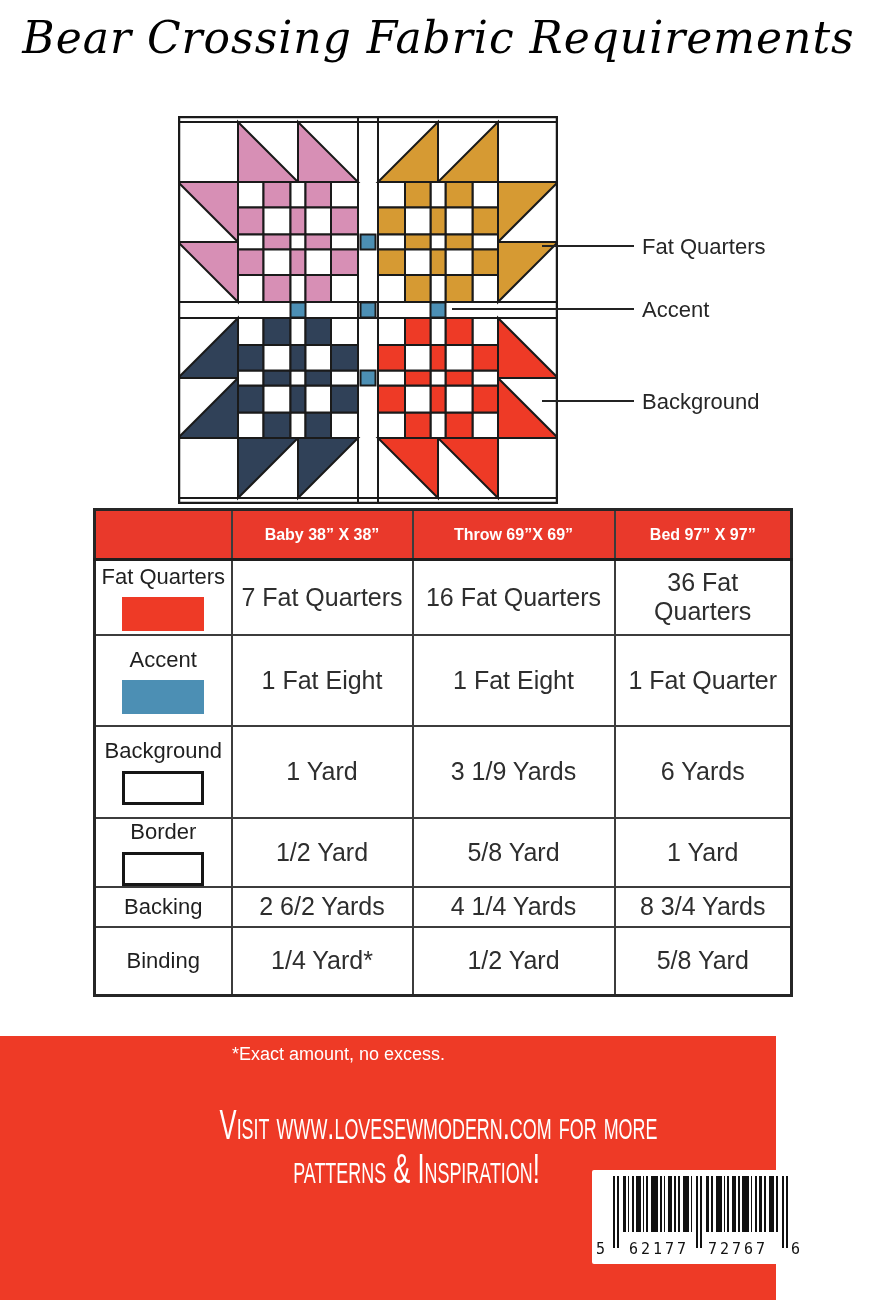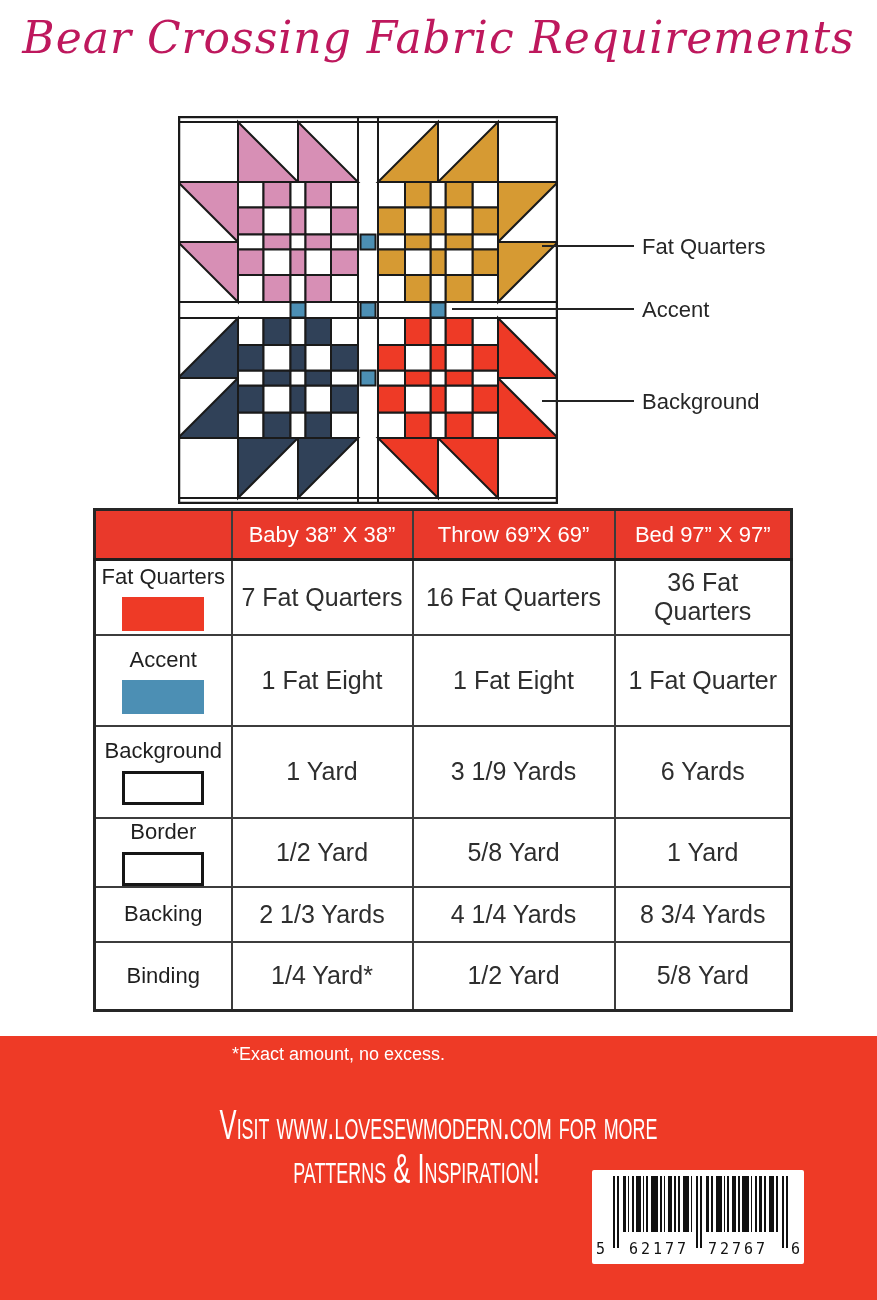--- a/index.html
+++ b/index.html
@@ -7,21 +7,21 @@
   body {
     position:relative; background:#ffffff;
     font-family:"Liberation Sans", sans-serif;
     overflow:hidden; color:#2b2b2b;
   }
   .page-title {
     position:absolute; top:12px; left:0; width:877px;
     text-align:center;
     font-family:"DejaVu Serif", serif;
     font-style:italic; font-size:44px; letter-spacing:1px;
-    color:#be185d; white-space:nowrap;
+    color:#000000; white-space:nowrap;
   }
   .quilt-svg { position:absolute; left:178px; top:116px; }
 
   .conn-line { position:absolute; border-top:2px solid #232323; height:0; }
   .line-fat-quarters { left:542px; top:245px; width:92px; }
   .line-accent       { left:452px; top:308px; width:182px; }
   .line-background   { left:542px; top:400px; width:92px; }
   .legend-label {
     position:absolute; left:642px; font-size:22px; color:#262626; white-space:nowrap;
   }
@@ -29,40 +29,40 @@
   .label-accent       { top:297px; }
   .label-background   { top:389px; }
 
   .req-table {
     position:absolute; left:93px; top:508px; width:697px;
     border-collapse:collapse; table-layout:fixed;
     border:3px solid #262626;
   }
   .req-table th, .req-table td { border:2px solid #3c3c3c; }
   .req-table thead th {
-    background:#E9392B; color:#ffffff; font-weight:normal;
-    font-size:22px; height:50px; white-space:nowrap;
+    background:#E9392B; color:#ffffff; font-weight:bold;
+    font-size:16px; height:50px; white-space:nowrap;
     border-bottom:3px solid #1e1e1e;
   }
   .req-table td.value { font-size:25px; text-align:center; color:#2e2e2e; }
   .req-table td.labelcell { text-align:center; vertical-align:middle; }
   .rowlabel { font-size:22px; color:#1f1f1f; }
   .swatch { width:82px; height:34px; margin:7px auto 0 auto; }
   .swatch-fat-quarters { background:#EE3A26; }
   .swatch-accent       { background:#4C8FB4; }
   .swatch-background, .swatch-border { background:#ffffff; border:3px solid #161616; }
   tbody tr:nth-child(1){ height:75px; }
   tbody tr:nth-child(2){ height:91px; }
   tbody tr:nth-child(3){ height:92px; }
   tbody tr:nth-child(4){ height:54px;margin-left:13px; }
-  tbody tr:nth-child(5){ height:55px; }
+  tbody tr:nth-child(5){ height:40px; }
   tbody tr:nth-child(6){ height:69px; }
 
   .footer-band {
-    position:absolute; left:0; top:1036px; width:877px; height:264px;
+    position:absolute; left:0; top:1036px; width:776px; height:264px;
     background:#EE3A26;
   }
   .exact-note {
     position:absolute; left:232px; top:8px;
     color:#ffffff; font-size:18px;
   }
   .promo-line {
     position:absolute; left:0; width:877px; text-align:center;
     color:#ffffff; font-size:40px; font-variant:small-caps;
     white-space:nowrap;
@@ -319,21 +319,21 @@
           <div class="swatch swatch-border"></div>
         </td>
         <td class="value">1/2 Yard</td>
         <td class="value">5/8 Yard</td>
         <td class="value">1 Yard</td>
       </tr>
       <tr>
         <td class="labelcell">
           <div class="rowlabel">Backing</div>
         </td>
-        <td class="value">2 1/3 Yards</td>
+        <td class="value">2 6/2 Yards</td>
         <td class="value">4 1/4 Yards</td>
         <td class="value">8 3/4 Yards</td>
       </tr>
       <tr>
         <td class="labelcell">
           <div class="rowlabel">Binding</div>
         </td>
         <td class="value">1/4 Yard*</td>
         <td class="value">1/2 Yard</td>
         <td class="value">5/8 Yard</td>

